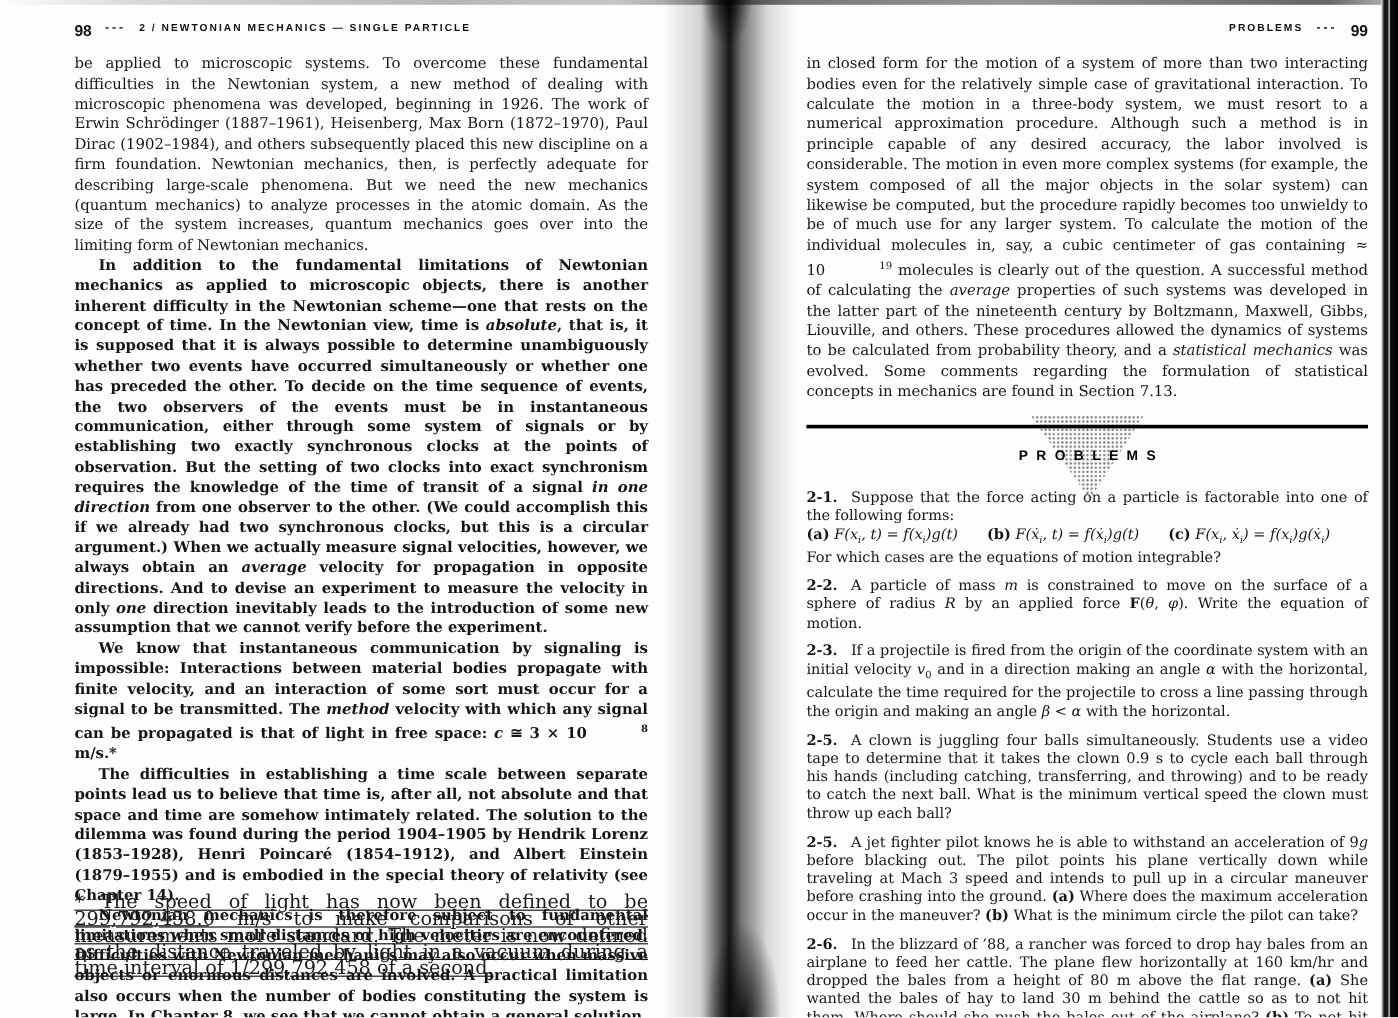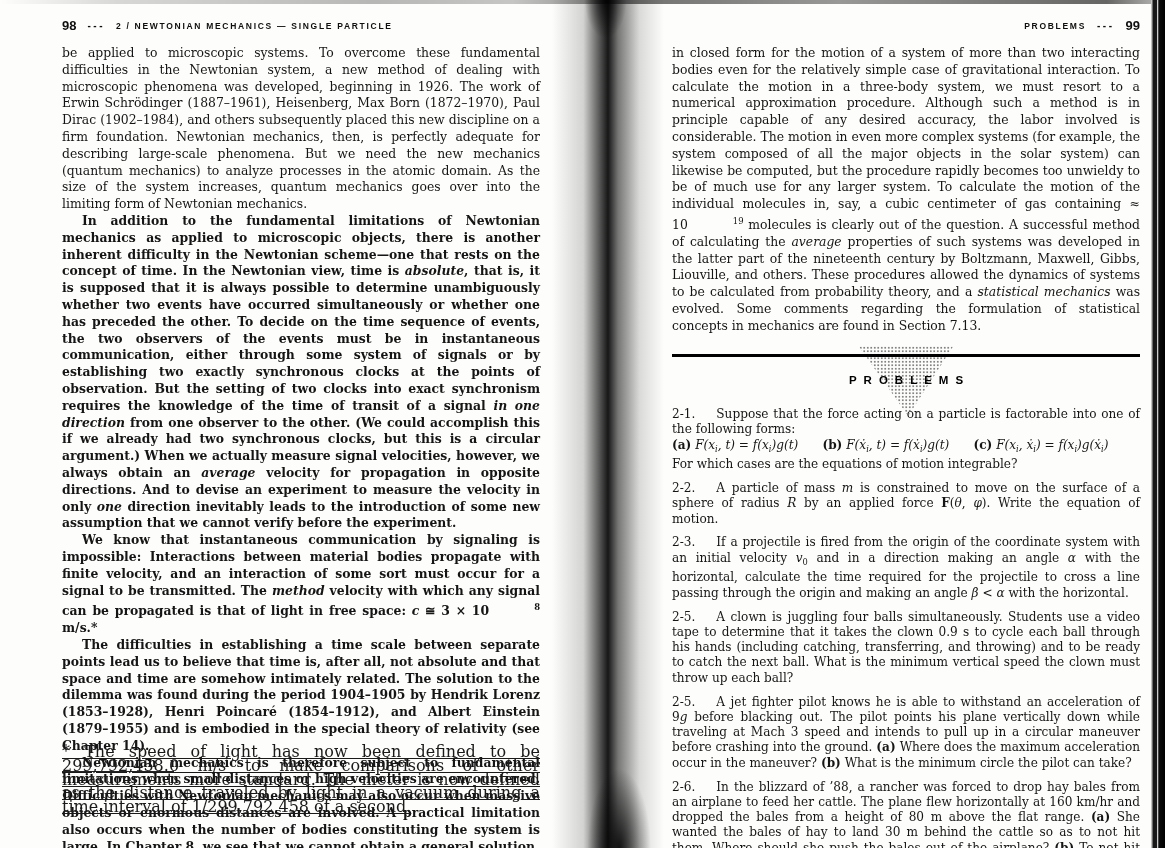--- a/index.html
+++ b/index.html
@@ -31,21 +31,21 @@
     background:linear-gradient(90deg, #ececec 0, #161616 18%, #1a1a1a 40%,
       #dcdcdc 47%, #0c0c0c 56%, #000 100%);
   }
 
   
   .page { position:absolute; top:18px; }
   .page.left  { left:62px;  width:478px; height:812px; }
   .page.right { left:672px; width:468px; height:812px; }
 
   .hdr {
-    display:flex; align-items:center; gap:11px;
+    display:flex; align-items:flex-start; gap:11px;
     font-family:"Liberation Sans",sans-serif; font-weight:bold; color:#0f0f0f;
   }
   .page.right .hdr { justify-content:flex-end; }
   .pnum   { font-size:13px; }
   .dashes { font-size:10px; letter-spacing:2.5px; }
   .htitle { font-size:8.5px; letter-spacing:1.7px; }
 
   .body {
     margin-top:12px; font-size:12.4px; line-height:16.8px;
     text-align:justify; color:#151515;
@@ -74,21 +74,21 @@
   .ptitle {
     position:relative; z-index:2; margin-top:17px; text-align:center;
     font-family:"Liberation Sans",sans-serif; font-weight:bold;
     font-size:11.5px; letter-spacing:7px; text-indent:7px; color:#000;
   }
   .plist { margin-top:21px; }
   .prob {
     margin:0 0 8.5px 0; font-size:12.1px; line-height:15.3px;
     text-align:justify; color:#161616;
   }
-  .pnumber { font-weight:normal; margin-right:21px; }
+  .pnumber { font-weight:bold; margin-right:11px; }
 </style>
 </head>
 <body>
 
 <div class="canvas">
   <div class="scan-top"></div>
   <div class="gutter"></div>
   <div class="scan-right"></div>
 
   <div class="page left">

